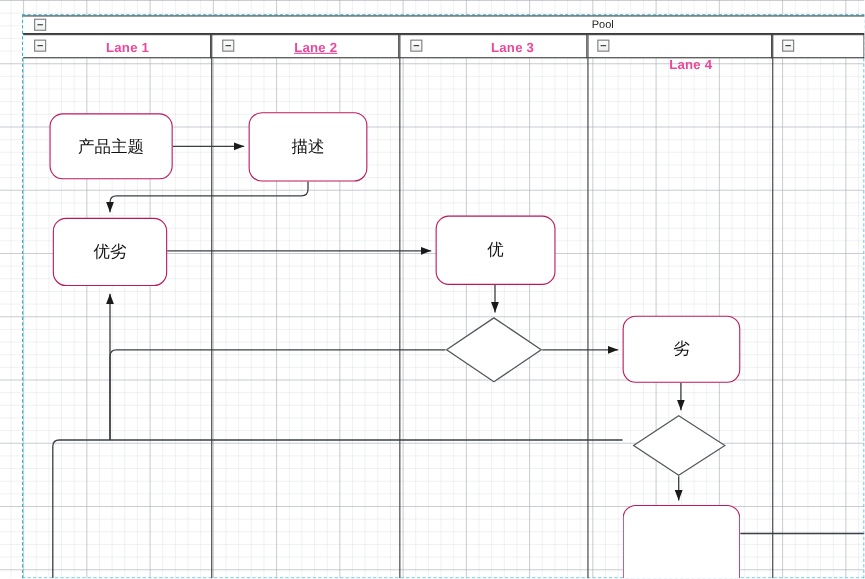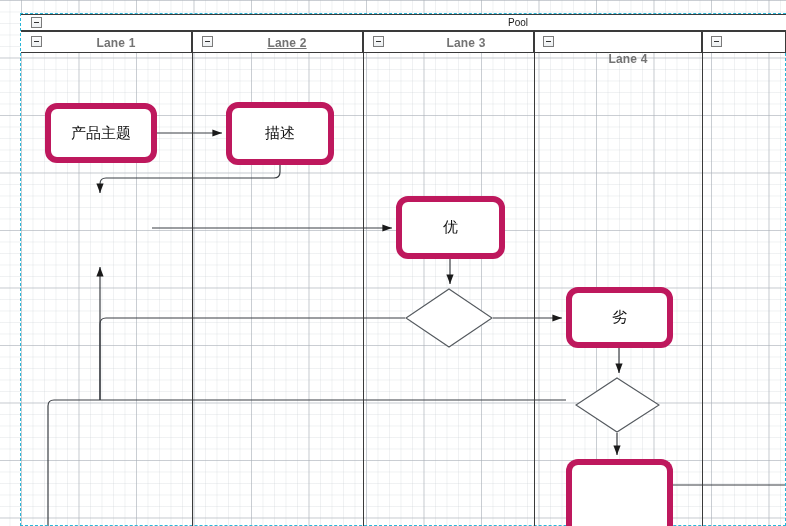--- a/index.html
+++ b/index.html
@@ -54,36 +54,36 @@
     box-sizing: border-box;
     background: #ffffff;
     border: 1px solid #3a3a3a;
     border-left: none;
     border-right: none;
   }
   .pool-title {
     position: absolute;
     font-size: 10px;
     color: #1a1a1a;
-    text-align: center;
+    text-align: right;
     white-space: nowrap;
   }
 
   .lane-header {
     position: absolute;
     box-sizing: border-box;
     background: #ffffff;
     border: 1px solid #3a3a3a;
     border-left: none;
   }
   .lane-label {
     position: absolute;
     font-size: 12px;
     font-weight: bold;
-    color: #737373;
+    color: #ec4899;
     text-align: center;
     white-space: nowrap;
     letter-spacing: 0.2px;
   }
   .lane-divider {
     position: absolute;
     width: 1px;
     background: #3a3a3a;
   }
 
@@ -104,21 +104,21 @@
     width: 5px;
     height: 1px;
     background: #333333;
   }
 
   
   .node {
     position: absolute;
     box-sizing: border-box;
     background: #ffffff;
-    border: 6px solid #be185d;
+    border: 1px solid #be185d;
     border-radius: 12px;
     display: flex;
     align-items: center;
     justify-content: center;
     font-size: 15px;
     color: #101010;
   }
   .node span { pointer-events: none; }
 
   .diamond-wrap {
@@ -202,20 +202,23 @@
   <div class="lane-divider" style="left:702px; top:31px; height:495px;"></div>
 
   <div class="node" style="left:45px; top:103px; width:112px; height:60px;">
     <span>产品主题</span>
   </div>
 
   <div class="node" style="left:226px; top:102px; width:108px; height:63px;">
     <span>描述</span>
   </div>
 
+  <div class="node" style="left:48px; top:198px; width:104px; height:62px;">
+    <span>优劣</span>
+  </div>
 
   <div class="node" style="left:396px; top:196px; width:109px; height:63px;">
     <span>优</span>
   </div>
 
   <div class="diamond-wrap" style="left:405px; top:288px; width:88px; height:60px;">
     <svg width="88" height="60" viewBox="0 0 88 60" xmlns="http://www.w3.org/2000/svg">
       <polygon points="44,1 87,30 44,59 1,30" fill="#ffffff" stroke="#555a5f" stroke-width="1.2"></polygon>
     </svg>
   </div>

